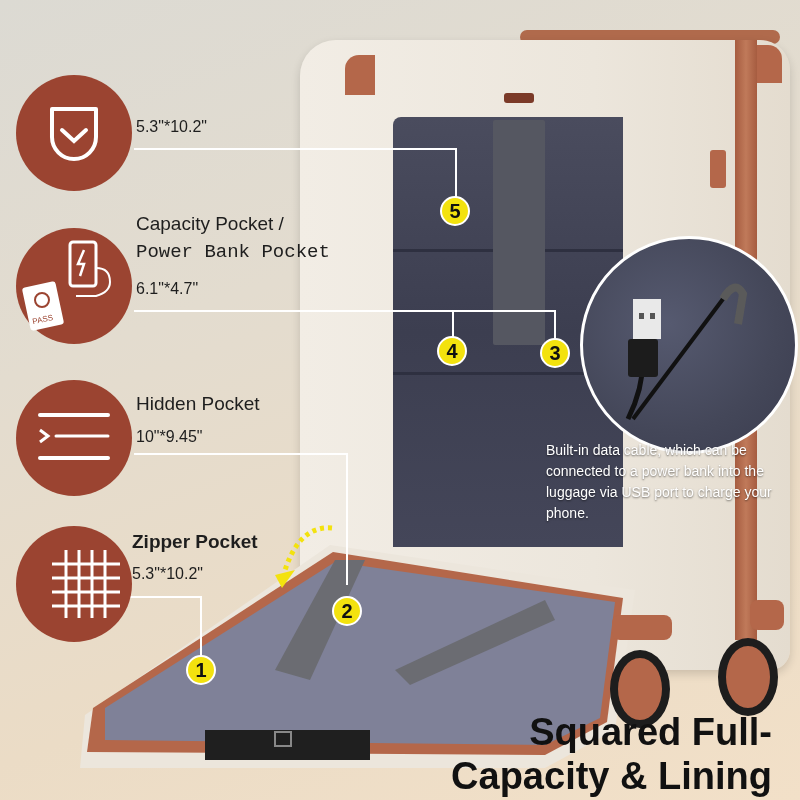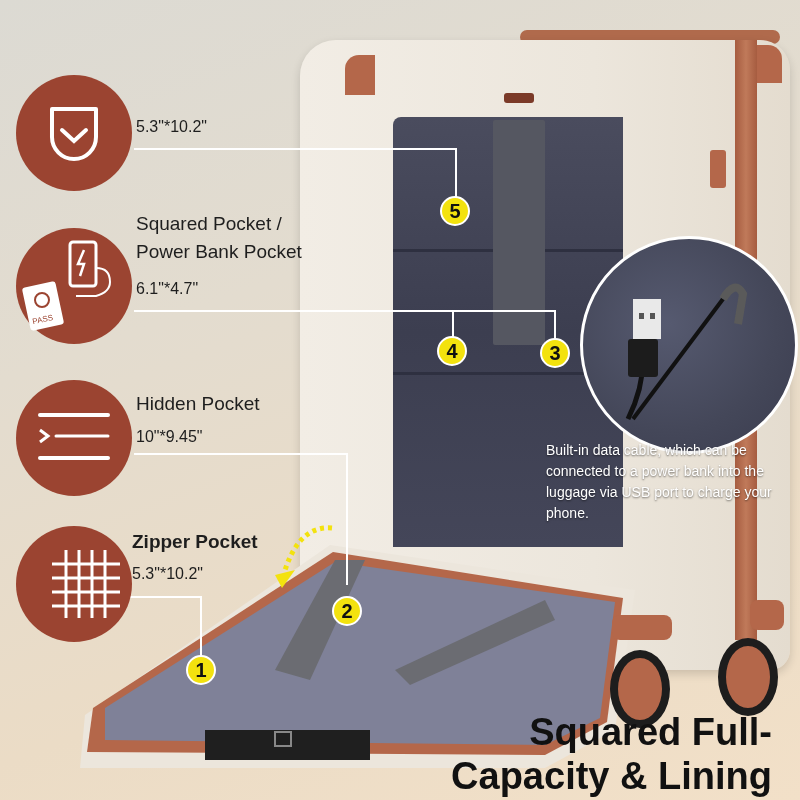--- a/index.html
+++ b/index.html
@@ -113,22 +113,22 @@
     <svg width="116" height="116" viewBox="0 0 116 116">
       <rect x="54" y="14" width="26" height="44" rx="3" fill="none" stroke="#fff" stroke-width="3"></rect>
       <path d="M68 22 L62 36 H68 L64 48" fill="none" stroke="#fff" stroke-width="2.5"></path>
       <path d="M80 40 q14 0 14 14 q0 10 -14 14 H60" fill="none" stroke="#fff" stroke-width="2"></path>
       <rect x="10" y="56" width="34" height="44" rx="3" fill="#fff" transform="rotate(-12 27 78)"></rect>
       <circle cx="26" cy="72" r="7" fill="none" stroke="#9b4431" stroke-width="2"></circle>
       <text x="16" y="94" font-size="8" fill="#9b4431" transform="rotate(-12 27 90)">PASS</text>
     </svg>
   </div>
   <div class="abs feat-title" style="left:136px;top:212px;">
-    <div>Squared Pocket /</div>
-    <div style="margin-top:4px;">Power Bank Pocket</div>
+    <div>Capacity Pocket /</div>
+    <div style="margin-top:4px;font-family:Liberation Mono, monospace;">Power Bank Pocket</div>
   </div>
   <div class="abs feat-size" style="left:136px;top:280px;">6.1"*4.7"</div>
 
   <div class="abs icon-circle" style="left:16px;top:380px;">
     <svg width="116" height="116" viewBox="0 0 116 116">
       <line x1="24" y1="35" x2="92" y2="35" stroke="#fff" stroke-width="4" stroke-linecap="round"></line>
       <line x1="40" y1="56" x2="92" y2="56" stroke="#fff" stroke-width="3" stroke-linecap="round"></line>
       <path d="M24 50 L32 56 L24 62" fill="none" stroke="#fff" stroke-width="3"></path>
       <line x1="24" y1="78" x2="92" y2="78" stroke="#fff" stroke-width="4" stroke-linecap="round"></line>
     </svg>

